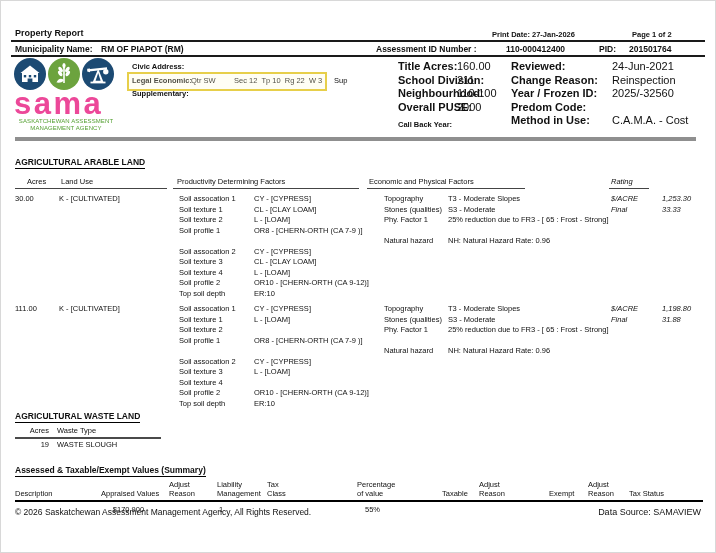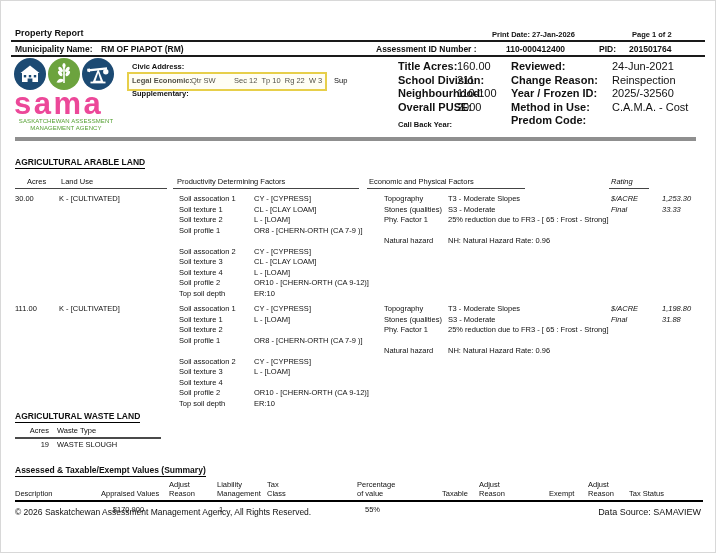--- a/index.html
+++ b/index.html
@@ -217,27 +217,27 @@
         <span class="dlabel">Change Reason:</span>
         <span class="dvalue">Reinspection</span>
       </div>
 
       <div class="drow">
         <span class="dlabel">Year / Frozen ID:</span>
         <span class="dvalue">2025/-32560</span>
       </div>
 
       <div class="drow">
+        <span class="dlabel">Predom Code:</span>
+        <span class="dvalue"></span>
+      </div>
+
+      <div class="drow">
         <span class="dlabel">Method in Use:</span>
         <span class="dvalue">C.A.M.A. - Cost</span>
-      </div>
-
-      <div class="drow">
-        <span class="dlabel">Predom Code:</span>
-        <span class="dvalue"></span>
       </div>
     </div>
   <div class="callback">Call Back Year:</div>
 
   <div class="graybar"></div>
 
   <div class="arable">
     <div class="sec-title">AGRICULTURAL ARABLE LAND</div>
     <div class="lhead">
       <div class="c-acres"><span class="hu">Acres</span></div>

